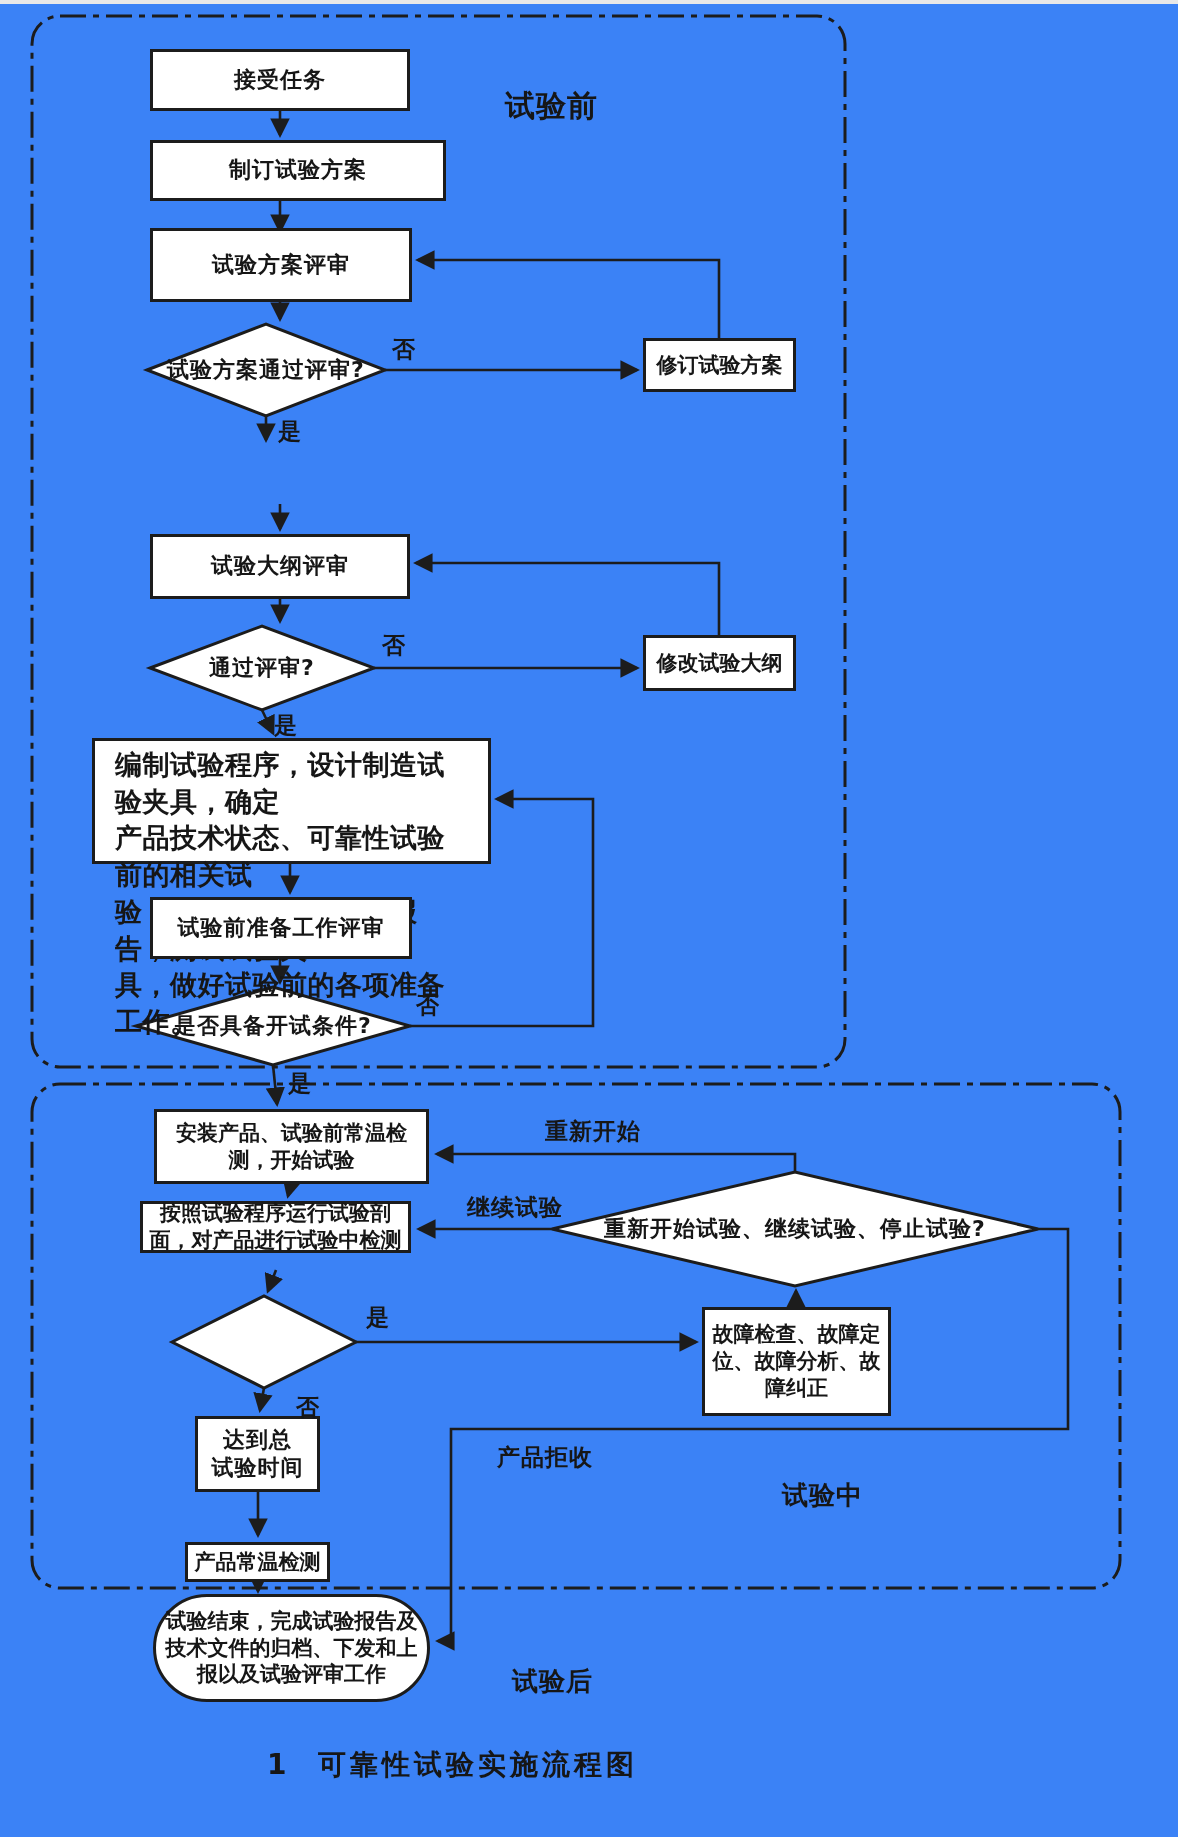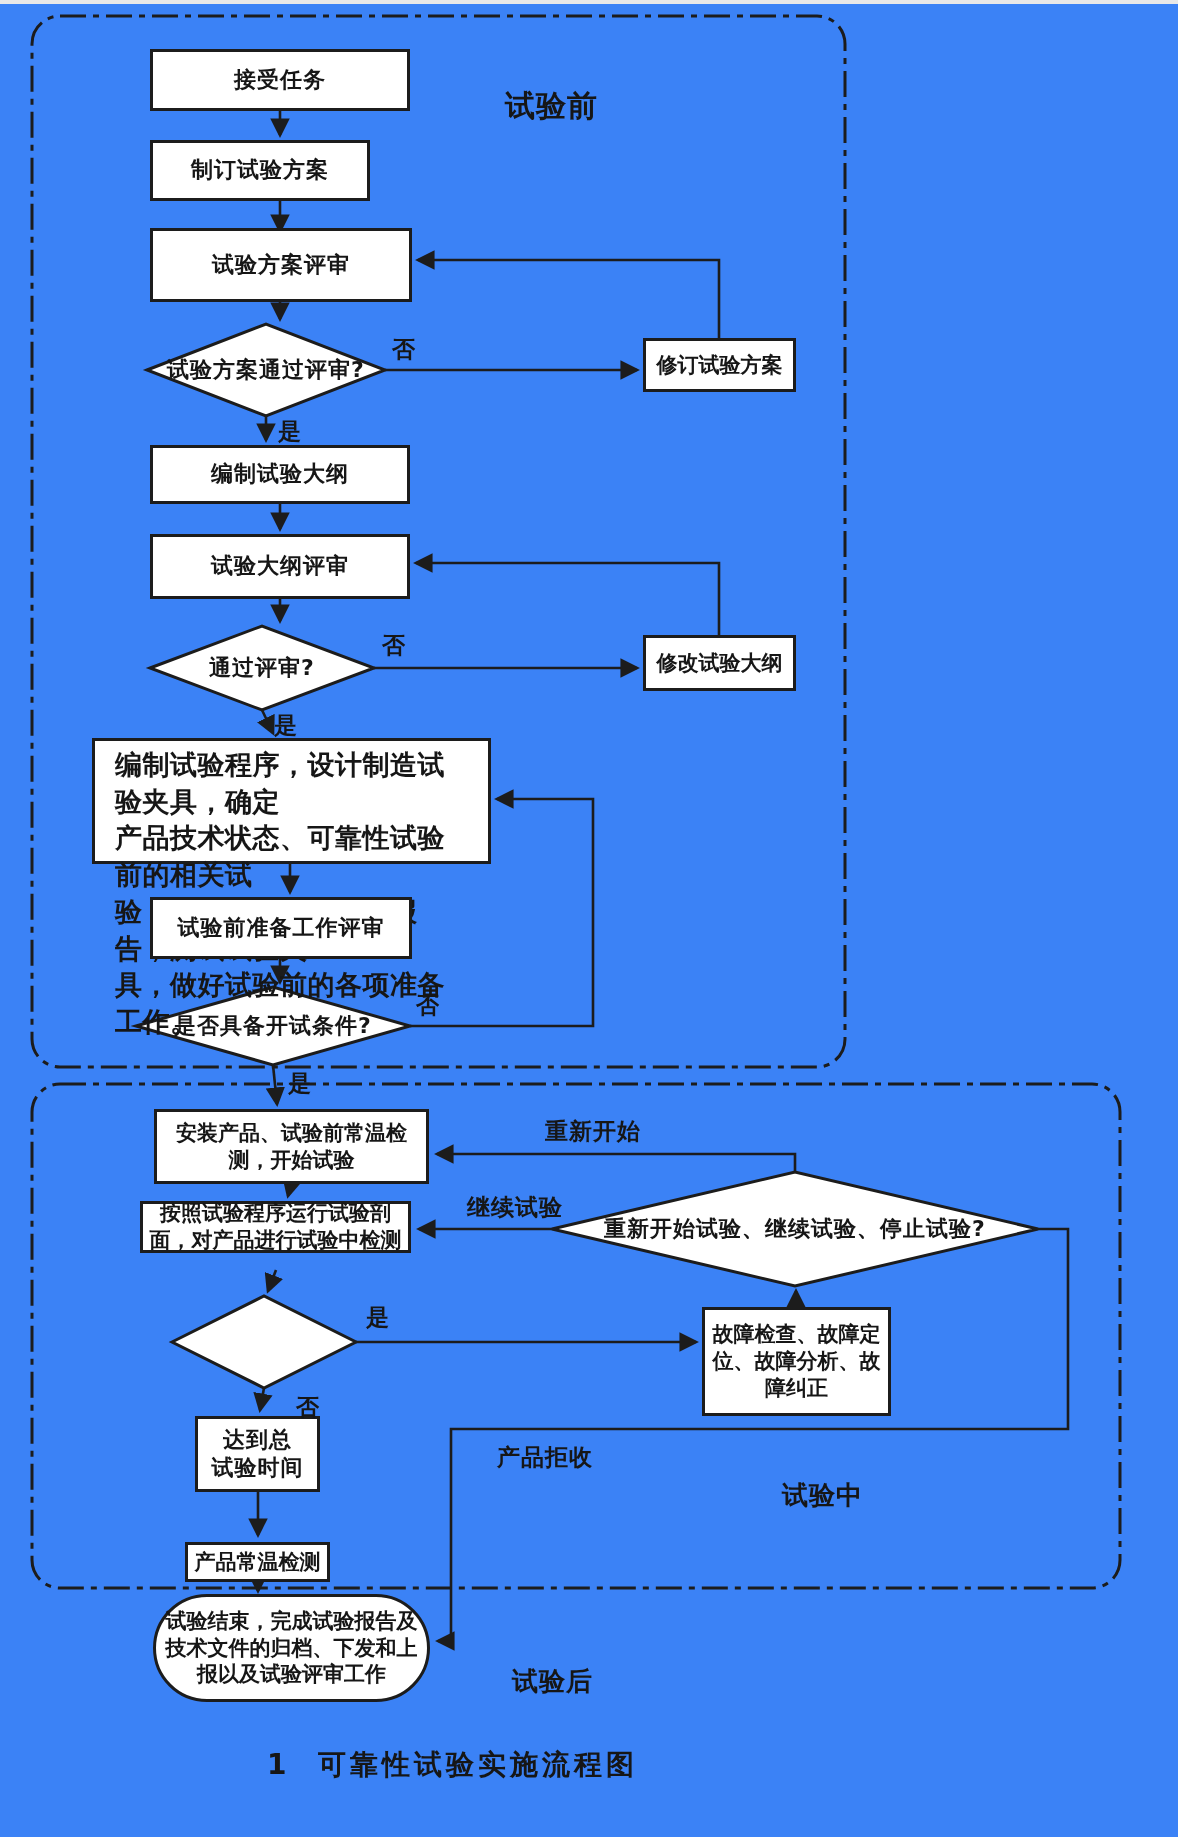--- a/index.html
+++ b/index.html
@@ -92,24 +92,23 @@
       <polyline points="795,1168 795,1150 437,1150" marker-end="url(#arr)"></polyline>
       <polyline points="552,1225 419,1225" marker-end="url(#arr)"></polyline>
       <polyline points="410,1022 593,1022 593,795 497,795" marker-end="url(#arr)"></polyline>
       <polyline points="719,334 719,256 418,256" marker-end="url(#arr)"></polyline>
       <polyline points="719,631 719,559 416,559" marker-end="url(#arr)"></polyline>
       <polyline points="1038,1225 1068,1225 1068,1425 451,1425 451,1637 438,1637" marker-end="url(#arr)"></polyline>
     </g>
   </svg>
 
   <div class="node" style="left:150px;top:45px;width:260px;height:62px">接受任务</div>
-  <div class="node" style="left:150px;top:136px;width:220px;height:61px">制订试验方案</div>
+  <div class="node" style="left:150px;top:136px;width:296px;height:61px">制订试验方案</div>
   <div class="node" style="left:150px;top:224px;width:262px;height:74px">试验方案评审</div>
   <div class="node small" style="left:643px;top:334px;width:153px;height:54px">修订试验方案</div>
-  <div class="node" style="left:150px;top:441px;width:260px;height:59px">编制试验大纲</div>
   <div class="node" style="left:150px;top:530px;width:260px;height:65px">试验大纲评审</div>
   <div class="node small" style="left:643px;top:631px;width:153px;height:56px">修改试验大纲</div>
   <div class="node big" style="left:92px;top:734px;width:399px;height:126px">编制试验程序，设计制造试验夹具，确定
 产品技术状态、可靠性试验前的相关试
 验，编写质量保证措施报告，测试试验夹
 具，做好试验前的各项准备工作。</div>
   <div class="node" style="left:150px;top:893px;width:262px;height:62px">试验前准备工作评审</div>
   <div class="node small" style="left:154px;top:1105px;width:275px;height:75px">安装产品、试验前常温检
 测，开始试验</div>
   <div class="node small" style="left:140px;top:1197px;width:271px;height:52px">按照试验程序运行试验剖

